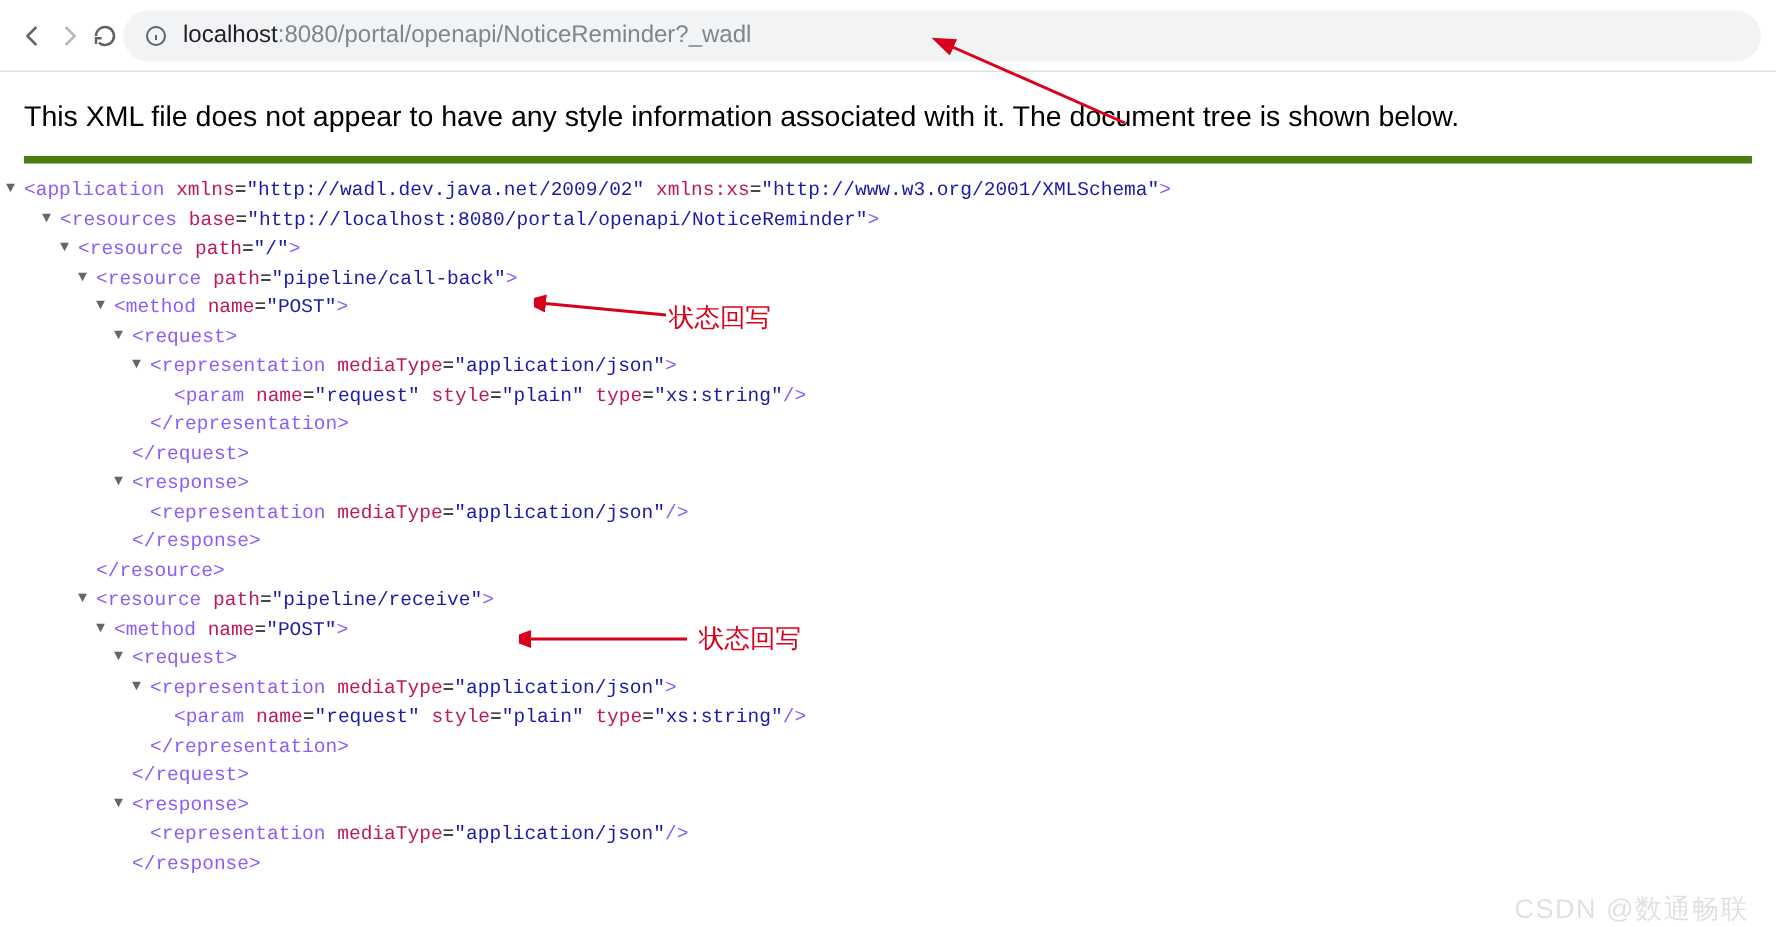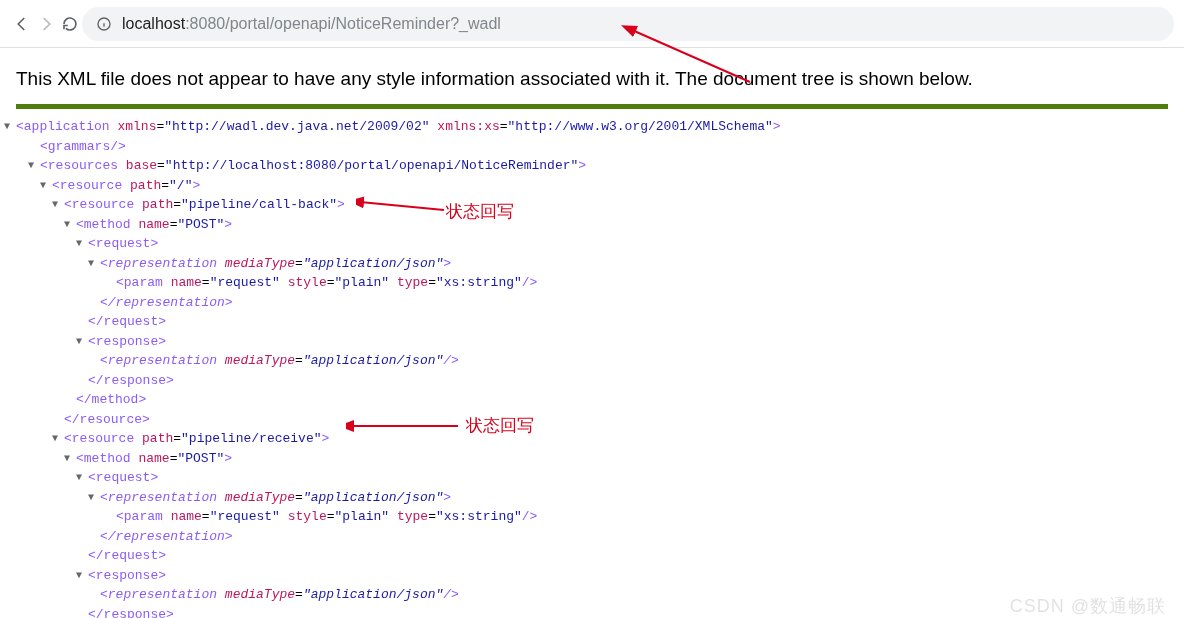--- a/index.html
+++ b/index.html
@@ -15,21 +15,21 @@
 .content { padding: 12px 16px 0 16px; }
 .notice { font-size: 19px; color: #000; padding: 8px 0 14px 0; border-bottom: 5px solid #4d7c0f; margin-bottom: 8px; font-family: "Segoe UI", Arial, sans-serif; }
 .xml-tree { font-family: "Courier New", monospace; font-size: 13px; line-height: 1.5; color: #000; }
 .line { white-space: pre; }
 .lvl0 { margin-left: 0; }
 .lvl1 { margin-left: 24px; }
 .lvl2 { margin-left: 36px; }
 .lvl3 { margin-left: 48px; }
 .lvl4 { margin-left: 60px; }
 .lvl5 { margin-left: 72px; }
-.lvl6 { margin-left: 84px; font-style: italic; }
+.lvl6 { margin-left: 84px; }
 .lvl7 { margin-left: 100px; }
 .tri { color: #666; font-size: 10px; display: inline-block; width: 12px; margin-left: -12px; vertical-align: middle; cursor: pointer; }
 .tag { color: #8b5cf6; }
 .attr { color: #be185d; }
 .val { color: #1a1aa6; }
 .red-label { position: absolute; color: #d9001b; font-size: 17px; font-family: "Microsoft YaHei", sans-serif; pointer-events: none; }
 .arrow-svg { position: absolute; pointer-events: none; }
 .watermark { position: absolute; right: 18px; bottom: 0; color: rgba(0,0,0,0.12); font-size: 18px; font-family: Liberation Sans, sans-serif; letter-spacing: 1px; }
 </style>
 </head>
@@ -61,34 +61,32 @@
       </span>
     <span class="url-text"><span>localhost</span><span class="muted">:8080</span><span class="muted">/portal/openapi/NoticeReminder?_wadl</span></span>
   </div>
 </div>
 
 <div class="content">
   <div class="notice">This XML file does not appear to have any style information associated with it. The document tree is shown below.</div>
 
   <div class="xml-tree">
     <div class="line lvl0"><span class="tri">▼</span><span class="tag">&lt;application</span> <span class="attr">xmlns</span>=<span class="val">"http://wadl.dev.java.net/2009/02"</span> <span class="attr">xmlns:xs</span>=<span class="val">"http://www.w3.org/2001/XMLSchema"</span><span class="tag">&gt;</span></div>
-    <div class="line lvl1"><span class="tag">&lt;grammars/&gt;</span></div>
     <div class="line lvl1"><span class="tri">▼</span><span class="tag">&lt;resources</span> <span class="attr">base</span>=<span class="val">"http://localhost:8080/portal/openapi/NoticeReminder"</span><span class="tag">&gt;</span></div>
     <div class="line lvl2"><span class="tri">▼</span><span class="tag">&lt;resource</span> <span class="attr">path</span>=<span class="val">"/"</span><span class="tag">&gt;</span></div>
     <div class="line lvl3"><span class="tri">▼</span><span class="tag">&lt;resource</span> <span class="attr">path</span>=<span class="val">"pipeline/call-back"</span><span class="tag">&gt;</span></div>
     <div class="line lvl4"><span class="tri">▼</span><span class="tag">&lt;method</span> <span class="attr">name</span>=<span class="val">"POST"</span><span class="tag">&gt;</span></div>
     <div class="line lvl5"><span class="tri">▼</span><span class="tag">&lt;request&gt;</span></div>
     <div class="line lvl6"><span class="tri">▼</span><span class="tag">&lt;representation</span> <span class="attr">mediaType</span>=<span class="val">"application/json"</span><span class="tag">&gt;</span></div>
     <div class="line lvl7"><span class="tag">&lt;param</span> <span class="attr">name</span>=<span class="val">"request"</span> <span class="attr">style</span>=<span class="val">"plain"</span> <span class="attr">type</span>=<span class="val">"xs:string"</span><span class="tag">/&gt;</span></div>
     <div class="line lvl6"><span class="tag">&lt;/representation&gt;</span></div>
     <div class="line lvl5"><span class="tag">&lt;/request&gt;</span></div>
     <div class="line lvl5"><span class="tri">▼</span><span class="tag">&lt;response&gt;</span></div>
     <div class="line lvl6"><span class="tag">&lt;representation</span> <span class="attr">mediaType</span>=<span class="val">"application/json"</span><span class="tag">/&gt;</span></div>
     <div class="line lvl5"><span class="tag">&lt;/response&gt;</span></div>
-    <div class="line lvl4"><span class="tag">&lt;/method&gt;</span></div>
     <div class="line lvl3"><span class="tag">&lt;/resource&gt;</span></div>
     <div class="line lvl3"><span class="tri">▼</span><span class="tag">&lt;resource</span> <span class="attr">path</span>=<span class="val">"pipeline/receive"</span><span class="tag">&gt;</span></div>
     <div class="line lvl4"><span class="tri">▼</span><span class="tag">&lt;method</span> <span class="attr">name</span>=<span class="val">"POST"</span><span class="tag">&gt;</span></div>
     <div class="line lvl5"><span class="tri">▼</span><span class="tag">&lt;request&gt;</span></div>
     <div class="line lvl6"><span class="tri">▼</span><span class="tag">&lt;representation</span> <span class="attr">mediaType</span>=<span class="val">"application/json"</span><span class="tag">&gt;</span></div>
     <div class="line lvl7"><span class="tag">&lt;param</span> <span class="attr">name</span>=<span class="val">"request"</span> <span class="attr">style</span>=<span class="val">"plain"</span> <span class="attr">type</span>=<span class="val">"xs:string"</span><span class="tag">/&gt;</span></div>
     <div class="line lvl6"><span class="tag">&lt;/representation&gt;</span></div>
     <div class="line lvl5"><span class="tag">&lt;/request&gt;</span></div>
     <div class="line lvl5"><span class="tri">▼</span><span class="tag">&lt;response&gt;</span></div>
     <div class="line lvl6"><span class="tag">&lt;representation</span> <span class="attr">mediaType</span>=<span class="val">"application/json"</span><span class="tag">/&gt;</span></div>

